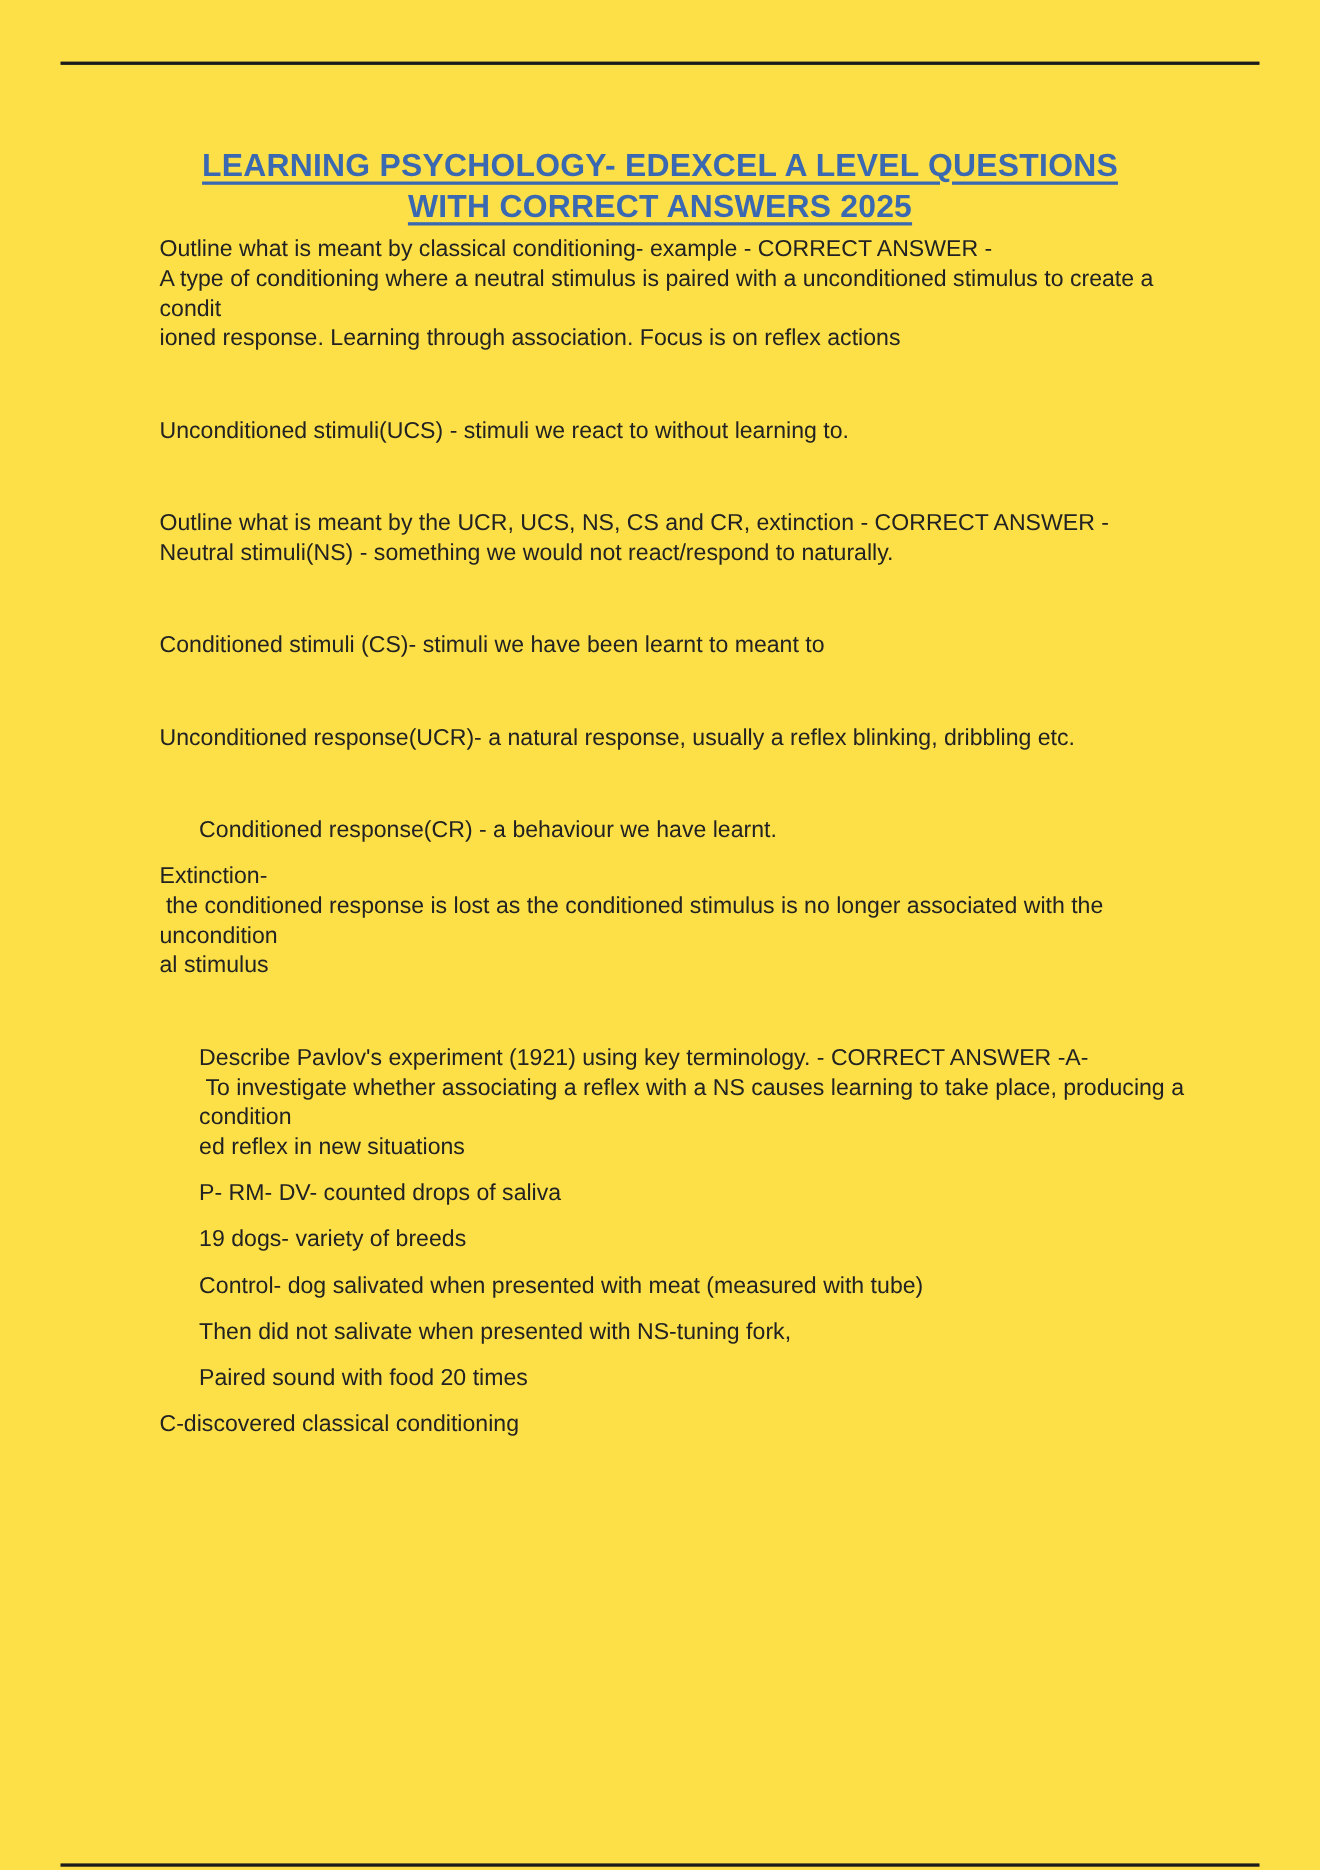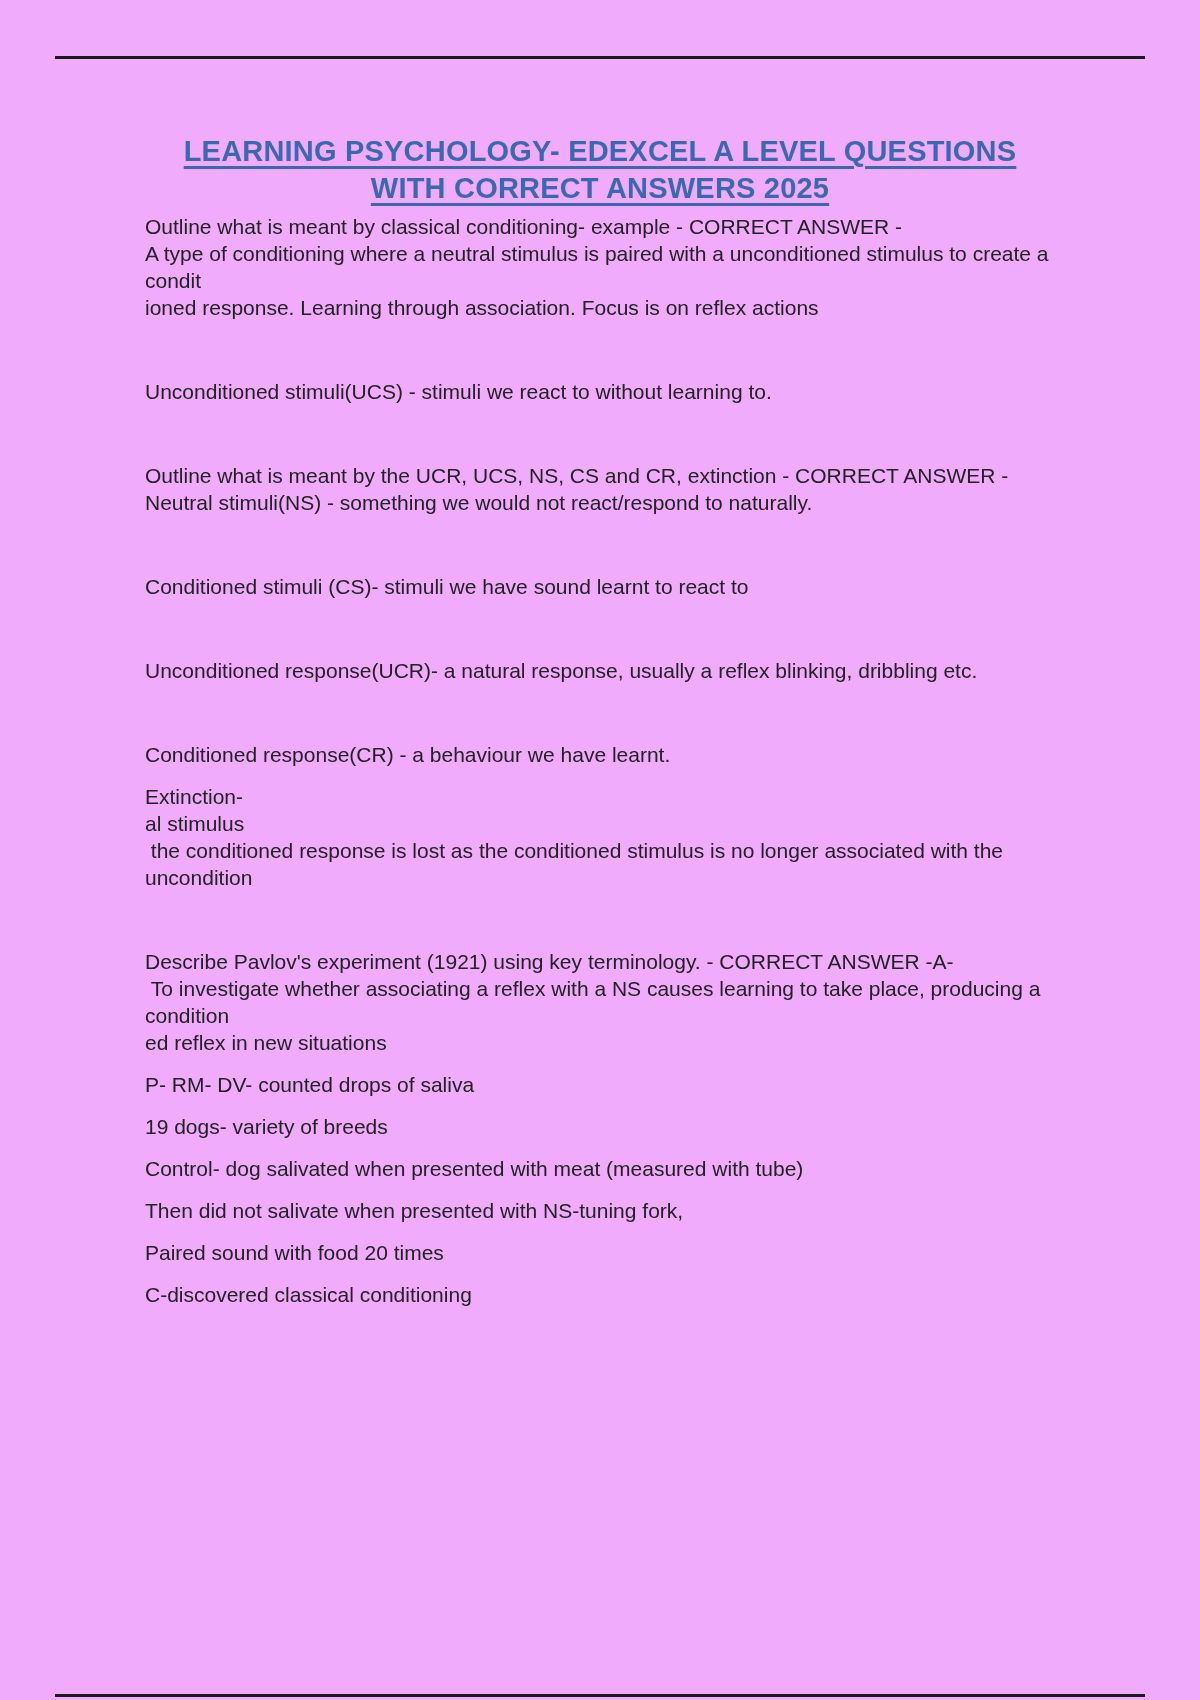--- a/index.html
+++ b/index.html
@@ -4,21 +4,21 @@
 <style>
   html, body {
     margin: 0;
     padding: 0;
     background: #ffffff;
   }
   .page {
     position: relative;
     width: 1200px;
     height: 1700px;
-    background: #f0abfc;
+    background: #fde047;
     overflow: hidden;
     font-family: "Liberation Sans", "DejaVu Sans", sans-serif;
   }
   .border-rule {
     position: absolute;
     left: 55px;
     width: 1090px;
     height: 3px;
     background: #1b1b1b;
   }
@@ -48,21 +48,21 @@
     margin-left: 145px;
     width: 945px;
     color: #222222;
     font-size: 21px;
   }
   .para { margin: 0; }
   .para .line {
     white-space: pre-wrap;
     line-height: 27px;
   }
-  .para.gap-normal { margin-bottom: 15px; }
+  .para.gap-normal { margin-bottom: 15px; margin-left: 36px; }
   .para.gap-large  { margin-bottom: 57px; }
   .para.gap-none   { margin-bottom: 16px; }
 </style>
 </head>
 <body>
 
 <div class="page">
 
   <div class="border-rule top"></div>
 
@@ -78,32 +78,32 @@
         <div class="line">ioned response. Learning through association. Focus is on reflex actions</div>
       </div>
       <div class="para gap-large">
         <div class="line">Unconditioned stimuli(UCS) - stimuli we react to without learning to.</div>
       </div>
       <div class="para gap-large">
         <div class="line">Outline what is meant by the UCR, UCS, NS, CS and CR, extinction - CORRECT ANSWER -</div>
         <div class="line">Neutral stimuli(NS) - something we would not react/respond to naturally.</div>
       </div>
       <div class="para gap-large">
-        <div class="line">Conditioned stimuli (CS)- stimuli we have sound learnt to react to</div>
+        <div class="line">Conditioned stimuli (CS)- stimuli we have been learnt to meant to</div>
       </div>
       <div class="para gap-large">
         <div class="line">Unconditioned response(UCR)- a natural response, usually a reflex blinking, dribbling etc.</div>
       </div>
       <div class="para gap-normal">
         <div class="line">Conditioned response(CR) - a behaviour we have learnt.</div>
       </div>
       <div class="para gap-large">
         <div class="line">Extinction-</div>
+        <div class="line"> the conditioned response is lost as the conditioned stimulus is no longer associated with the uncondition</div>
         <div class="line">al stimulus</div>
-        <div class="line"> the conditioned response is lost as the conditioned stimulus is no longer associated with the uncondition</div>
       </div>
       <div class="para gap-normal">
         <div class="line">Describe Pavlov's experiment (1921) using key terminology. - CORRECT ANSWER -A-</div>
         <div class="line"> To investigate whether associating a reflex with a NS causes learning to take place, producing a condition</div>
         <div class="line">ed reflex in new situations</div>
       </div>
       <div class="para gap-normal">
         <div class="line">P- RM- DV- counted drops of saliva</div>
       </div>
       <div class="para gap-normal">

